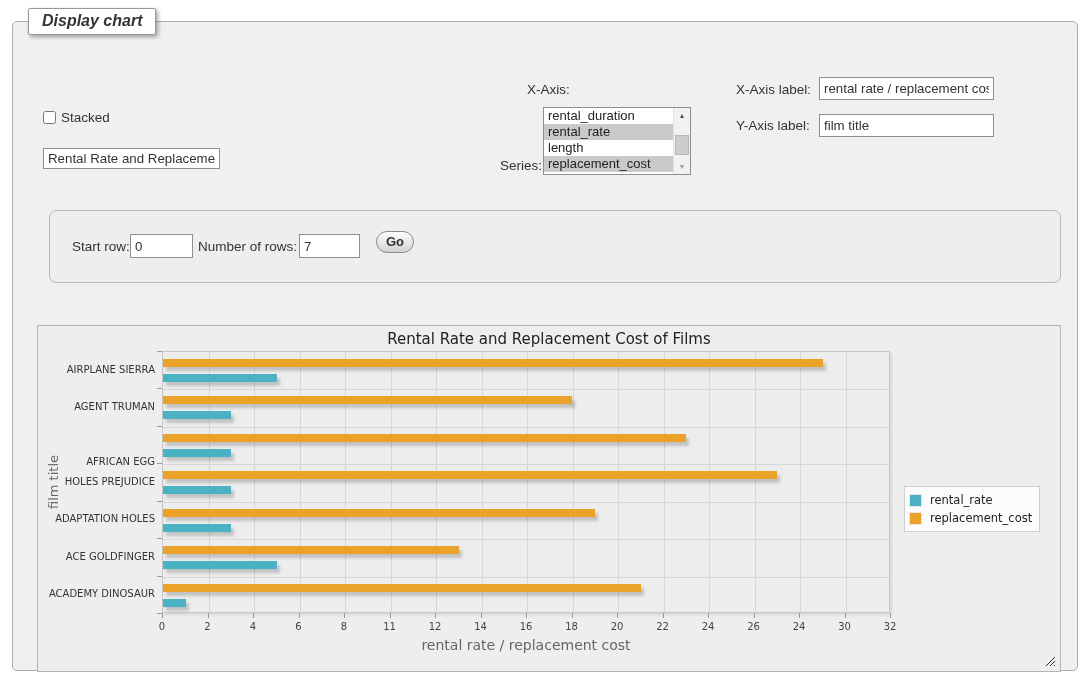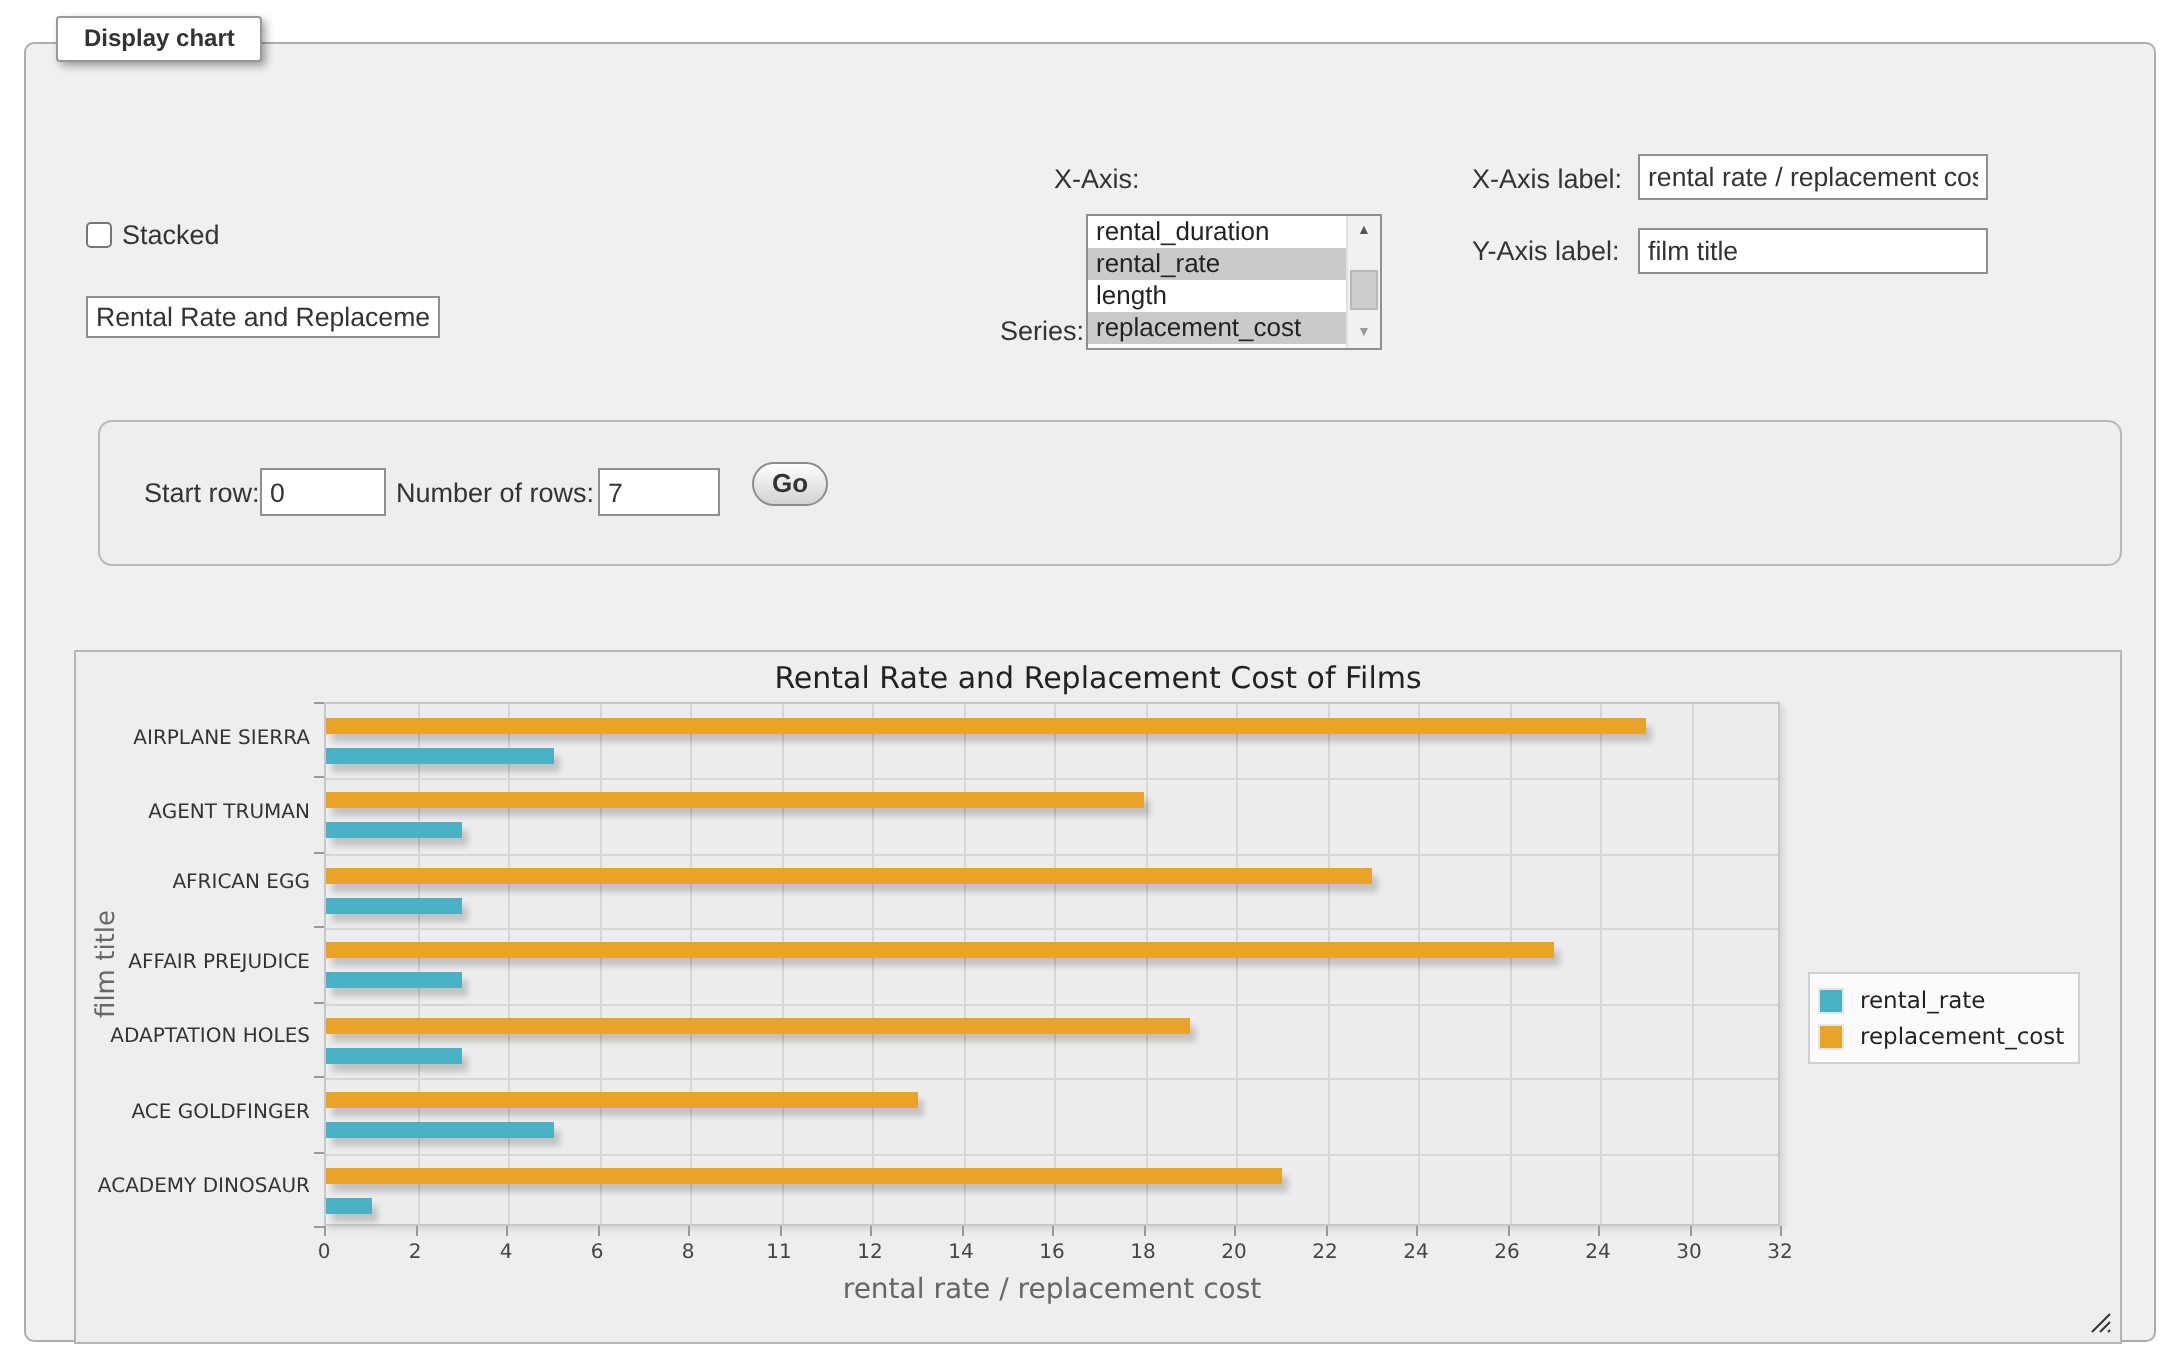--- a/index.html
+++ b/index.html
@@ -3,21 +3,21 @@
 <meta charset="utf-8">
 <style>
   * { box-sizing: border-box; }
   body { margin:0; background:#fff; font-family:"Liberation Sans",sans-serif; }
   .page { position:relative; width:1081px; height:681px; background:#fff; overflow:hidden; }
 
   .fieldset { position:absolute; left:12px; top:21px; width:1066px; height:650px;
     background:#f0f0f0; border:1px solid #acacac; border-radius:5px; }
   .fieldset-legend { position:absolute; left:28px; top:8px; z-index:5; background:#fff;
     border:1px solid #989898; border-radius:2px; box-shadow:2px 2px 4px rgba(0,0,0,.35);
-    padding:3px 13px 4px 13px; font-size:12px; font-weight:bold; color:#333; }
+    padding:3px 13px 4px 13px; font-size:16px; font-weight:bold; color:#333;font-style:italic; }
 
   .lbl { position:absolute; font-size:13.5px; color:#333; white-space:nowrap; }
 
   .radio-row { position:absolute; left:30px; top:56px; display:flex; align-items:center;
     font-size:13.5px; color:#333; }
   .radio-row label { display:flex; align-items:center; margin-right:9px; }
   .radio-row input { margin:0 4px 0 0; }
 
   .stacked-row { position:absolute; left:30px; top:88px; display:flex; align-items:center;
     font-size:13.5px; color:#333; }
@@ -181,22 +181,22 @@
           <div class="leg-row">
             <div class="leg-swatch" style="background: rgb(234, 162, 40);"></div>
             <div class="leg-lbl">replacement_cost</div>
           </div>
         </div>
       <svg class="resize-handle" width="11" height="11" viewBox="0 0 11 11">
         <path d="M10 1 L1 10 M10 5 L5 10 M10 9 L9 10" stroke="#333" stroke-width="1" fill="none"></path>
       </svg>
     <div class="cat-lbl" style="top: 37.7143px;">AIRPLANE SIERRA</div>
         <div class="cat-lbl" style="top: 75.1429px;">AGENT TRUMAN</div>
-        <div class="cat-lbl" style="top: 110px;">AFRICAN EGG</div>
-        <div class="cat-lbl" style="top: 150px;">AFFAIR PREJUDICE</div>
+        <div class="cat-lbl" style="top: 130px;">AFRICAN EGG</div>
+        <div class="cat-lbl" style="top: 150px;">HOLES PREJUDICE</div>
         <div class="cat-lbl" style="top: 187.429px;">ADAPTATION HOLES</div>
         <div class="cat-lbl" style="top: 224.857px;">ACE GOLDFINGER</div>
         <div class="cat-lbl" style="top: 262.286px;">ACADEMY DINOSAUR</div>
         <div class="xtick-mark" style="left: 124px; top: 287px;"></div>
         <div class="xtick-lbl" style="left: 124px; top: 295px;">0</div>
         <div class="xtick-mark" style="left: 169.5px; top: 287px;"></div>
         <div class="xtick-lbl" style="left: 169.5px; top: 295px;">2</div>
         <div class="xtick-mark" style="left: 215px; top: 287px;"></div>
         <div class="xtick-lbl" style="left: 215px; top: 295px;">4</div>
         <div class="xtick-mark" style="left: 260.5px; top: 287px;"></div>

